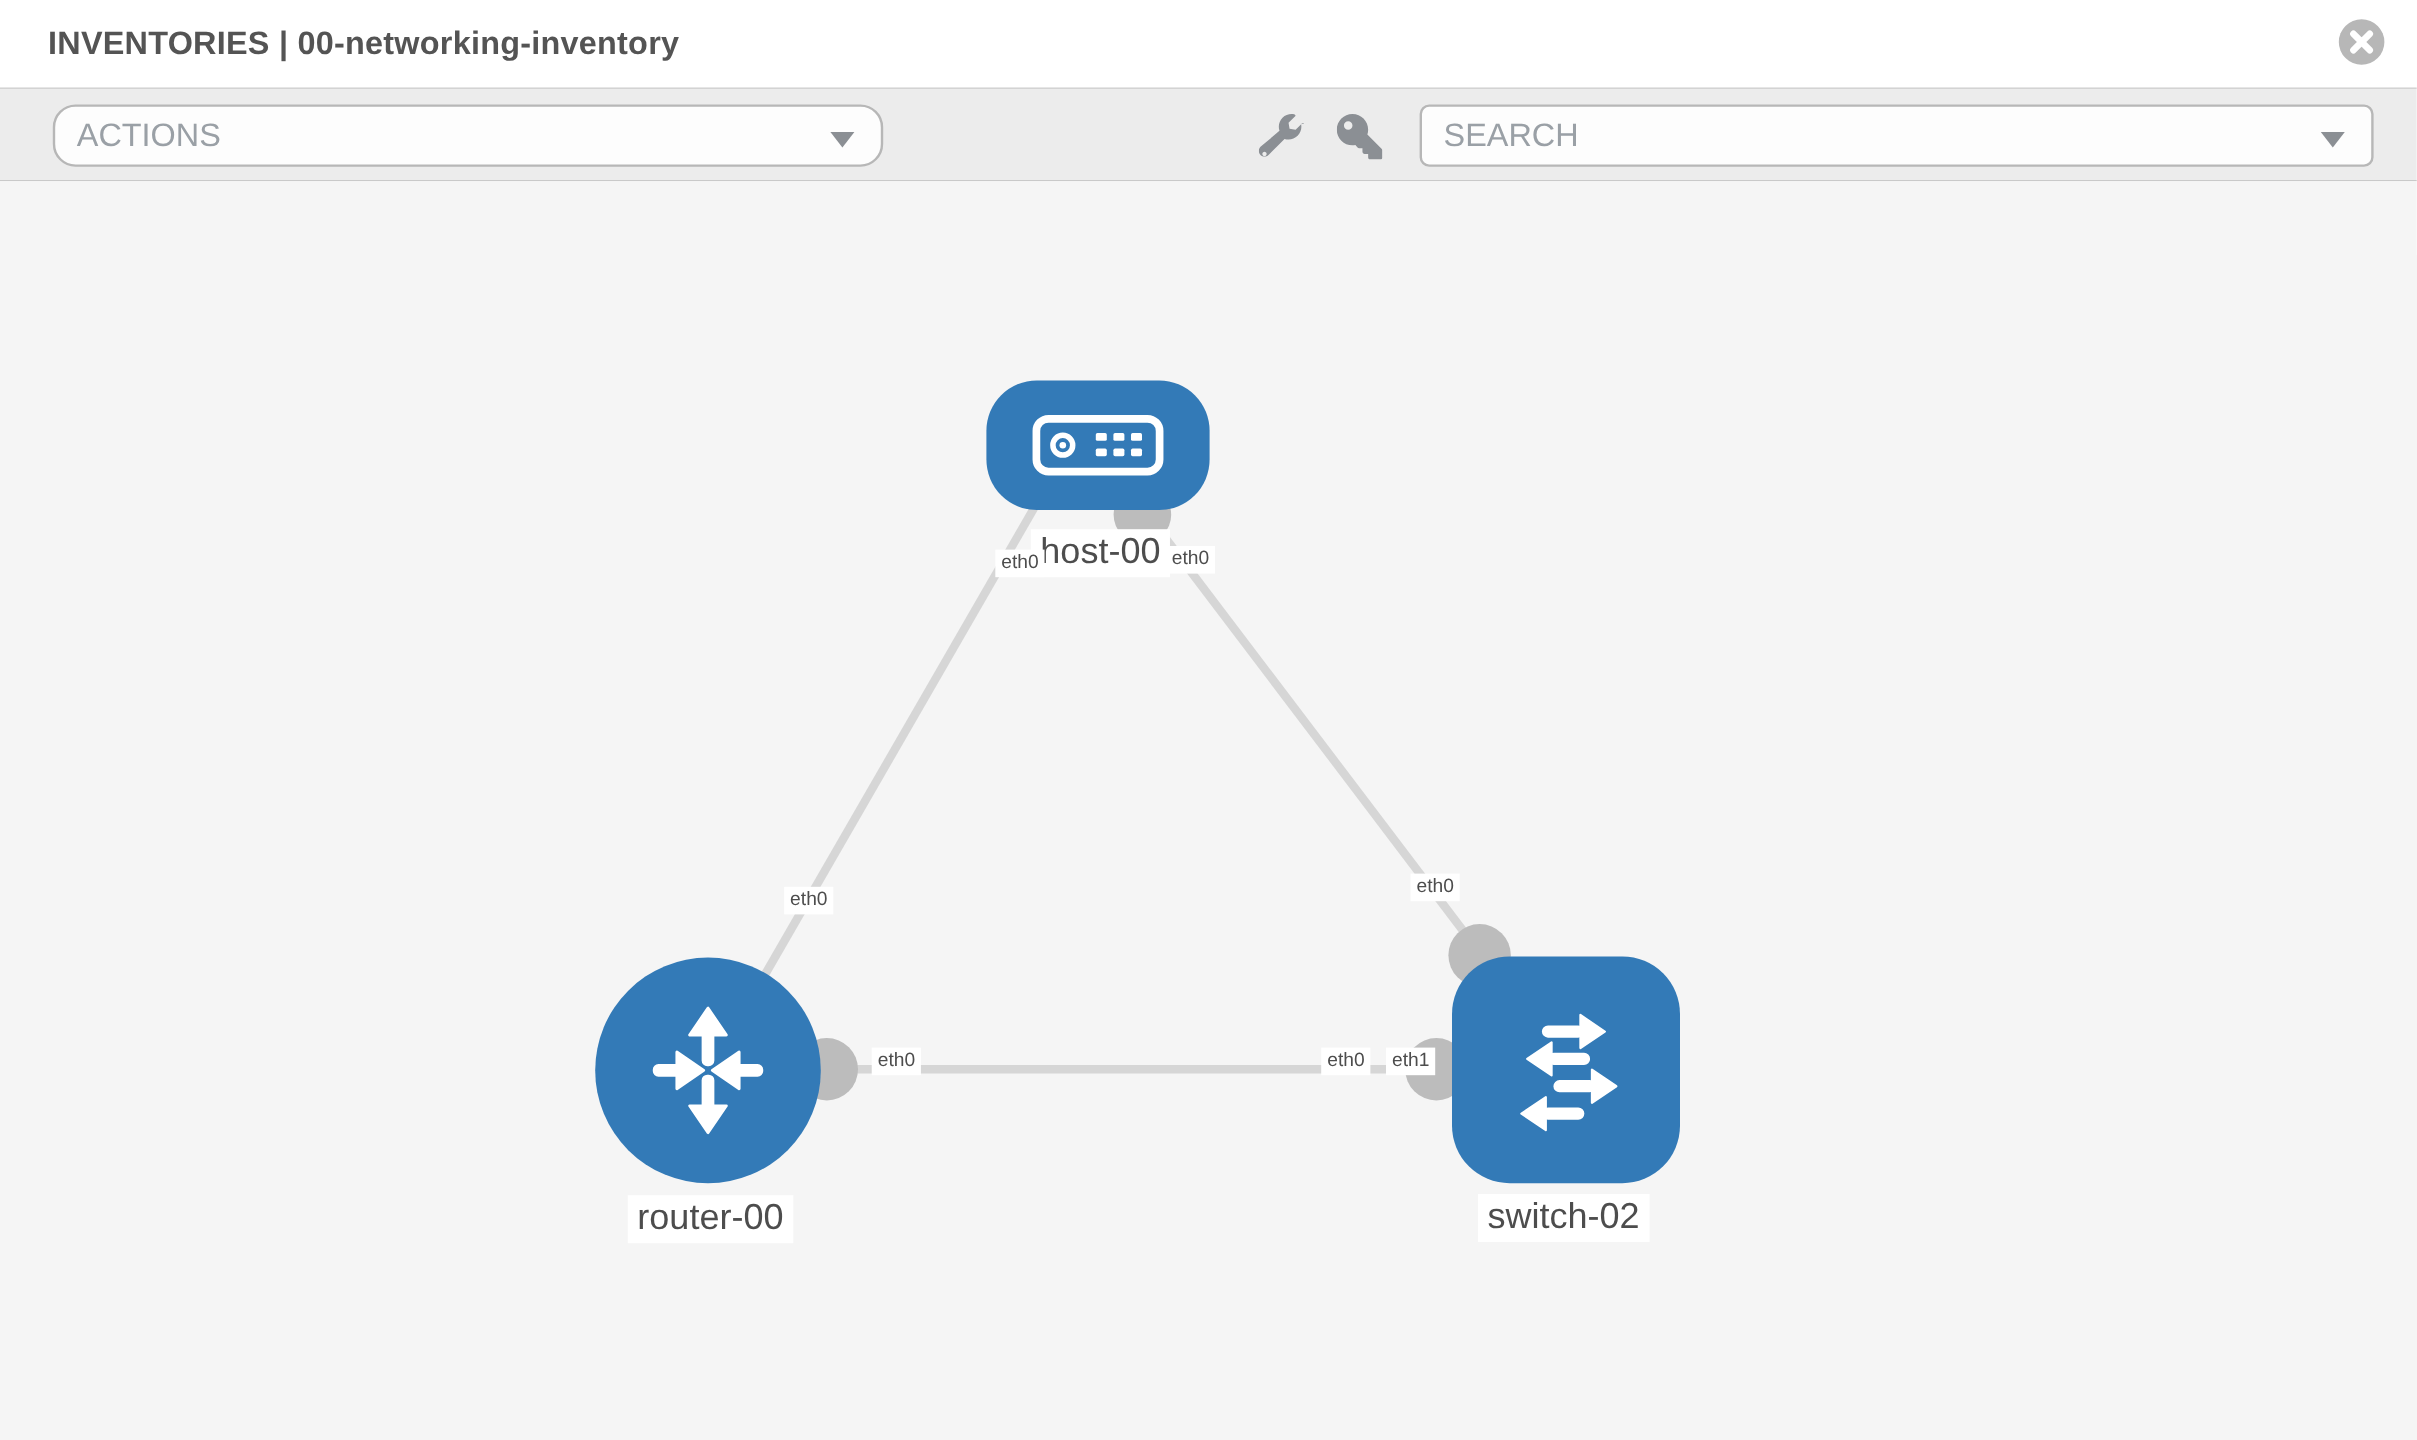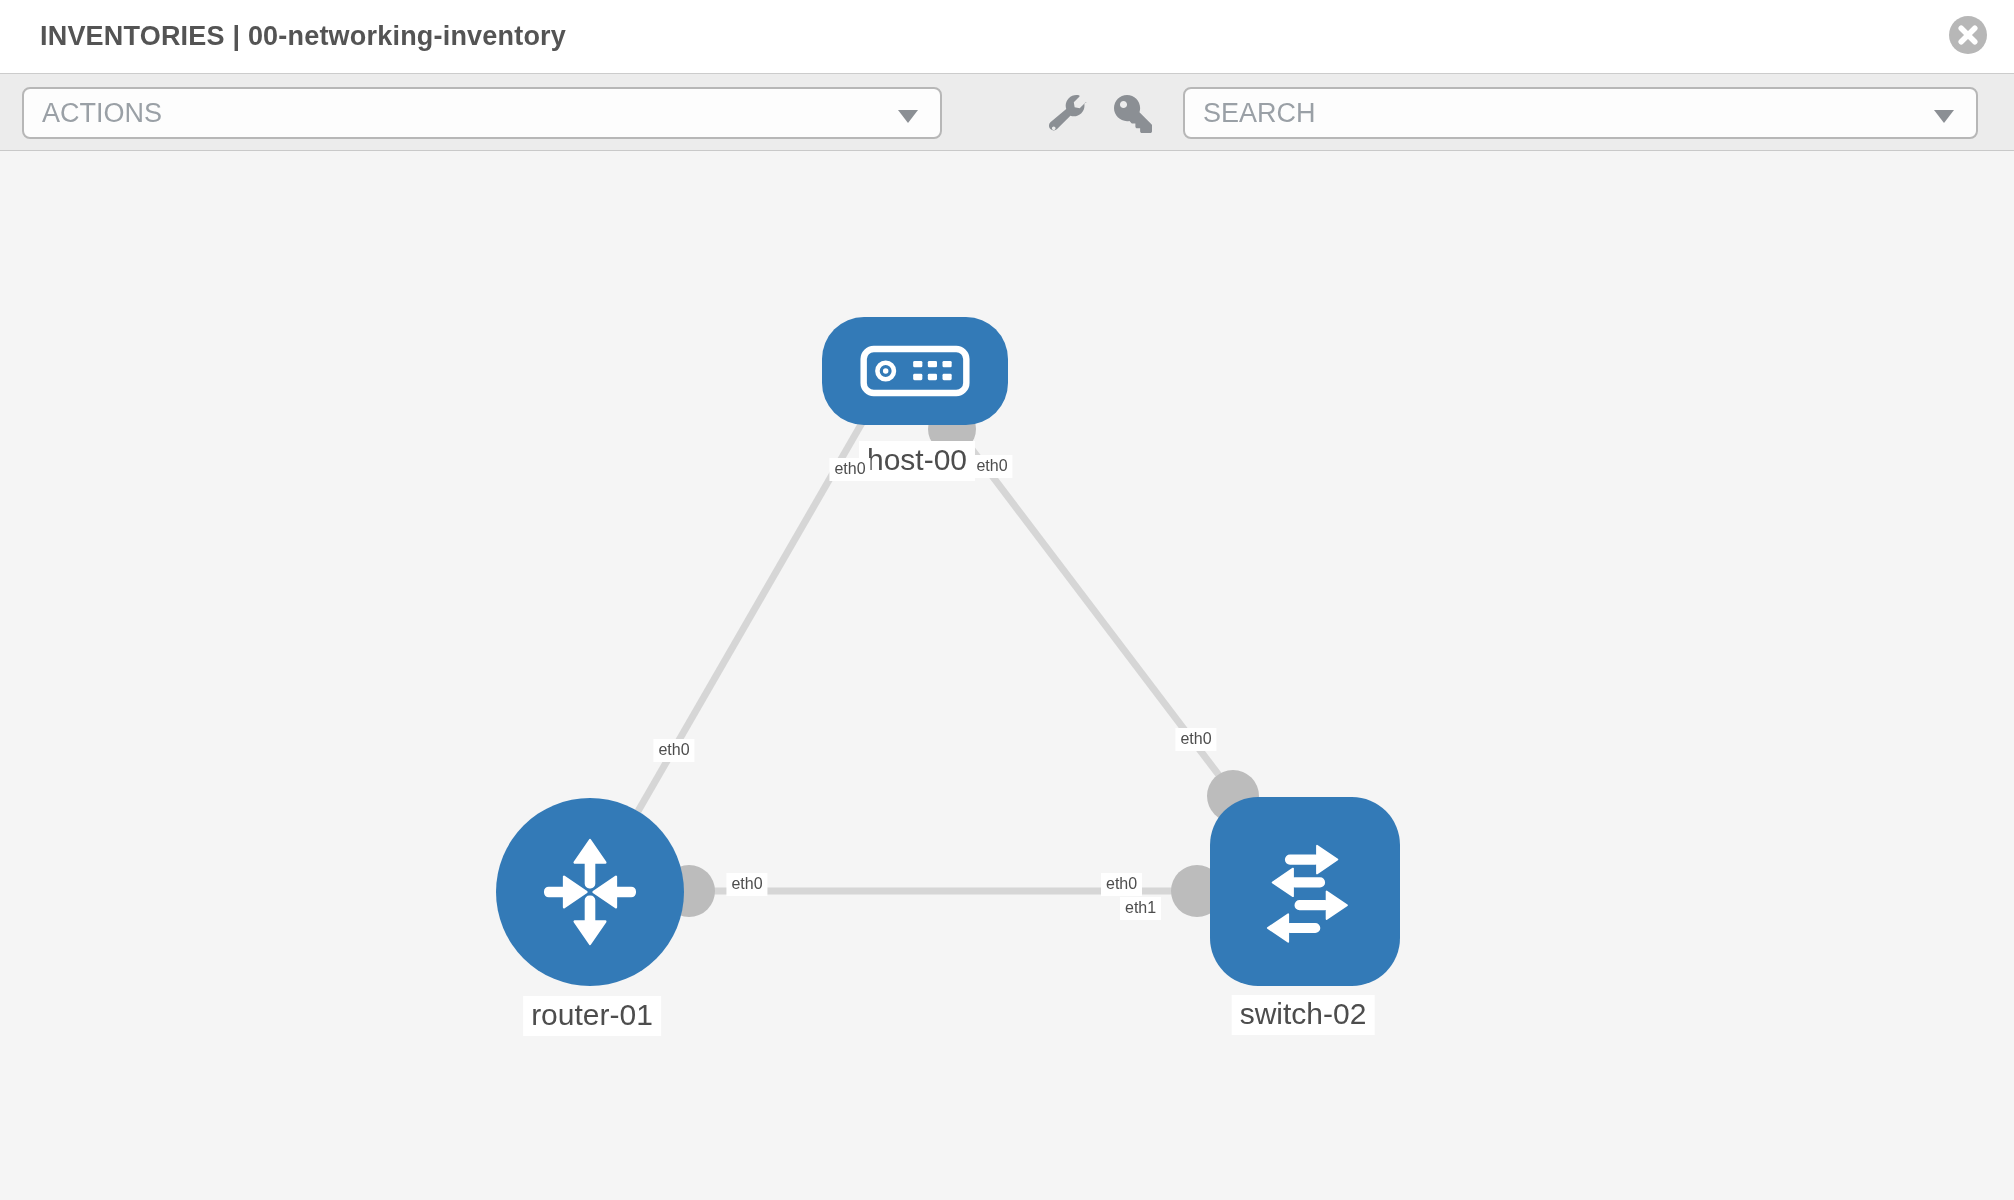--- a/index.html
+++ b/index.html
@@ -32,21 +32,21 @@
     display: flex; align-items: center; cursor: pointer;
   }
   .select-box .select-label {
     margin-left: 18px; font-size: 27px; color: #9aa0a6;
   }
   .caret {
     position: absolute; right: 22px; top: 21px; width: 0; height: 0;
     border-left: 10px solid transparent; border-right: 10px solid transparent;
     border-top: 13px solid #8b8f94;
   }
-  .actions-box { left: 22px; width: 920px; }
+  .actions-box { left: 44px; width: 692px; border-radius: 19px; }
   .search-box  { left: 1183px; width: 795px; }
   .tool-btn {
     position: absolute; top: 21px; width: 40px; height: 40px;
     background: transparent; border: none; cursor: pointer; padding: 0;
   }
   .tool-btn.wrench { left: 1048px; }
   .tool-btn.key    { left: 1113px; }
 
   
   .canvas {
@@ -189,26 +189,26 @@
           <polygon points="23,42 40,30.5 40,53.5"></polygon>
           <rect x="42" y="57.5" width="28" height="7" rx="3.5"></rect>
           <polygon points="85,61 68,49.5 68,72.5"></polygon>
           <rect x="34" y="76.5" width="28" height="7" rx="3.5"></rect>
           <polygon points="19,80 36,68.5 36,91.5"></polygon>
         </g>
       </svg>
     </div>
 
     <span class="chip node-label" style="left:917px; top:290px;">host-00</span>
-    <span class="chip node-label" style="left:592px; top:845px;">router-01</span>
+    <span class="chip node-label" style="left:592px; top:845px;">router-00</span>
     <span class="chip node-label" style="left:1303px; top:844px;">switch-02</span>
 
     <span class="chip if-label" style="left:850px; top:307px;">eth0</span>
     <span class="chip if-label" style="left:674px; top:588px;">eth0</span>
     <span class="chip if-label" style="left:992px; top:304px;">eth0</span>
     <span class="chip if-label" style="left:1196px; top:577px;">eth0</span>
     <span class="chip if-label" style="left:747px; top:722px;">eth0</span>
     <span class="chip if-label edge-anchored" style="left:1101px; top:722px; z-index:2;">eth0</span>
-    <span class="chip if-label edge-anchored" style="left:1120px; top:722px; z-index:3;margin-top:24px;">eth1</span>
+    <span class="chip if-label edge-anchored" style="left:1155px; top:722px; z-index:3;">eth1</span>
 
 
   </div>
 </div>
 
 </body></html>

